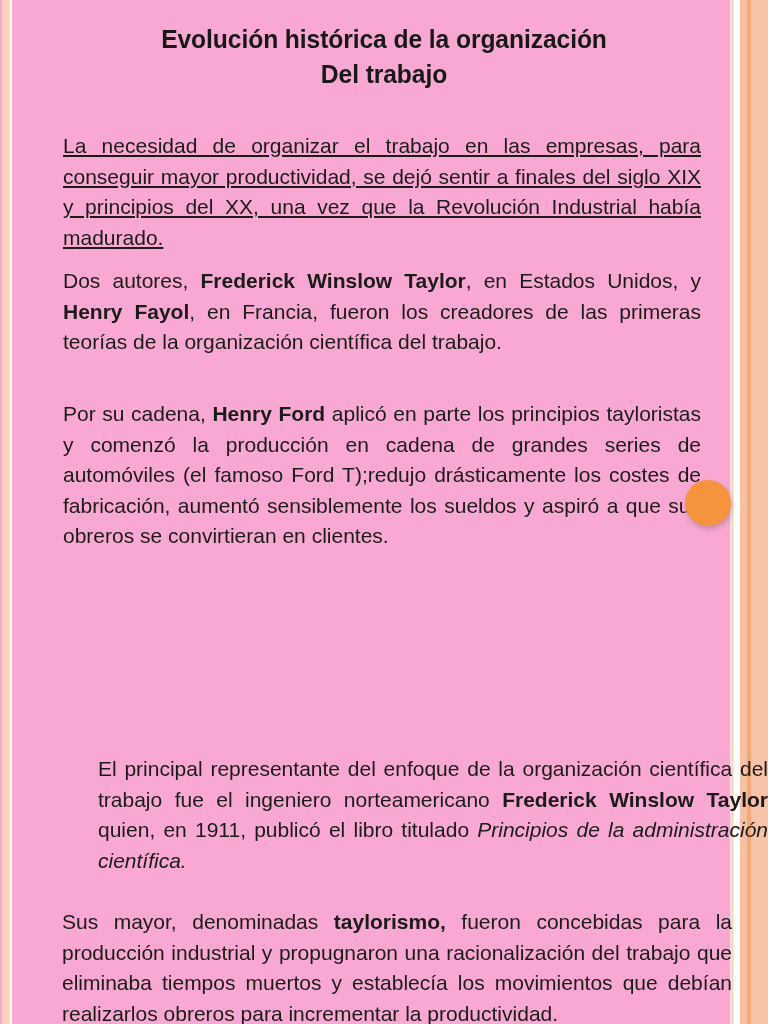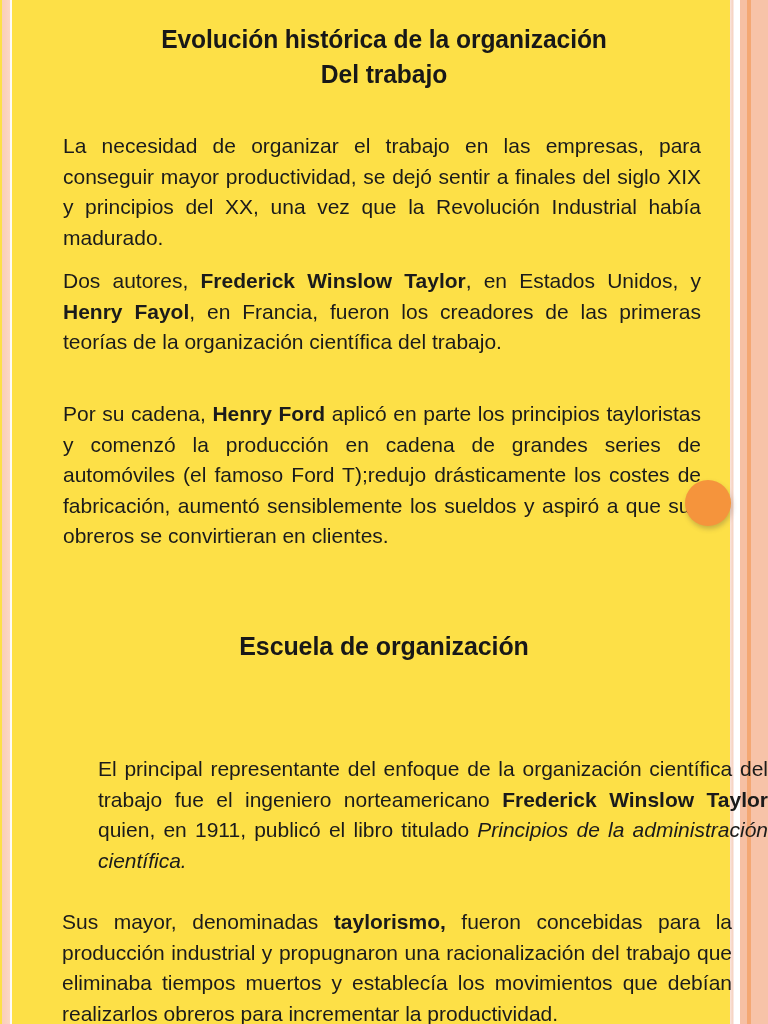--- a/index.html
+++ b/index.html
@@ -7,21 +7,21 @@
     padding: 0;
     background: #ffffff;
   }
   body {
     font-family: "Liberation Sans", sans-serif;
   }
   #page {
     position: relative;
     width: 768px;
     height: 1024px;
-    background: #fde047;
+    background: #f9a8d4;
     overflow: hidden;
   }
 
   
   .edge-left-stripe {
     position: absolute;
     left: 2px;
     top: 0;
     width: 8px;
     height: 1024px;
@@ -128,21 +128,21 @@
     font-size: 21px;
     line-height: 30.5px;
     text-align: justify;
     text-justify: inter-word;
     -webkit-hyphens: none;
     hyphens: none;
   }
   .para b { font-weight: bold; }
   .para i { font-style: italic; }
 
-  #para-1 { left: 63px; top: 110px;  width: 638px; }
+  #para-1 { left: 63px; top: 110px;  width: 638px; text-decoration: underline; }
   #para-2 { left: 63px; top: 258px;  width: 638px; margin-top: 8px; }
   #para-3 { left: 63px; top: 378px;  width: 638px; }
   #para-4 { left: 62px; top: 733px;  width: 670px; margin-left: 36px; }
   #para-5 { left: 62px; top: 886px;  width: 670px; }
 
   
   #para-3 { text-align-last: left; }
   #para-5 { text-align-last: left; }
   #para-1, #para-2, #para-4 { text-align-last: left; }
 </style>
@@ -165,21 +165,20 @@
     <div class="title-block title-1">
       <div>Evolución histórica de la organización</div>
       <div>Del trabajo</div>
     </div>
 
     <p class="para" id="para-1"><span>La necesidad de organizar el trabajo en las empresas, para conseguir mayor productividad, se dejó sentir a finales del siglo XIX y principios del XX, una vez que la Revolución Industrial había madurado.</span></p>
     <p class="para" id="para-2"><span>Dos autores, </span><b>Frederick Winslow Taylor</b><span>, en Estados Unidos, y </span><b>Henry Fayol</b><span>, en Francia, fueron los creadores de las primeras teorías de la organización científica del trabajo.</span></p>
     <p class="para" id="para-3"><span>Por su cadena, </span><b>Henry Ford</b><span> aplicó en parte los principios tayloristas y comenzó la producción en cadena de grandes series de automóviles (el famoso Ford T);redujo drásticamente los costes de fabricación, aumentó sensiblemente los sueldos y aspiró a que sus obreros se convirtieran en clientes.</span></p>
 
     <div class="title-block title-2">
-      <div>Escuela de organización</div>
     </div>
 
     <p class="para" id="para-4"><span>El principal representante del enfoque de la organización científica del trabajo fue el ingeniero norteamericano </span><b>Frederick Winslow Taylor</b><span> quien, en 1911, publicó el libro titulado </span><i>Principios de la administración científica.</i></p>
     <p class="para" id="para-5"><span>Sus mayor, denominadas </span><b>taylorismo,</b><span> fueron concebidas para la producción industrial y propugnaron una racionalización del trabajo que eliminaba tiempos muertos y establecía los movimientos que debían realizarlos obreros para incrementar la productividad.</span></p>
 
   </div>
 
   <div class="deco-circle"></div>
 
 </div>

